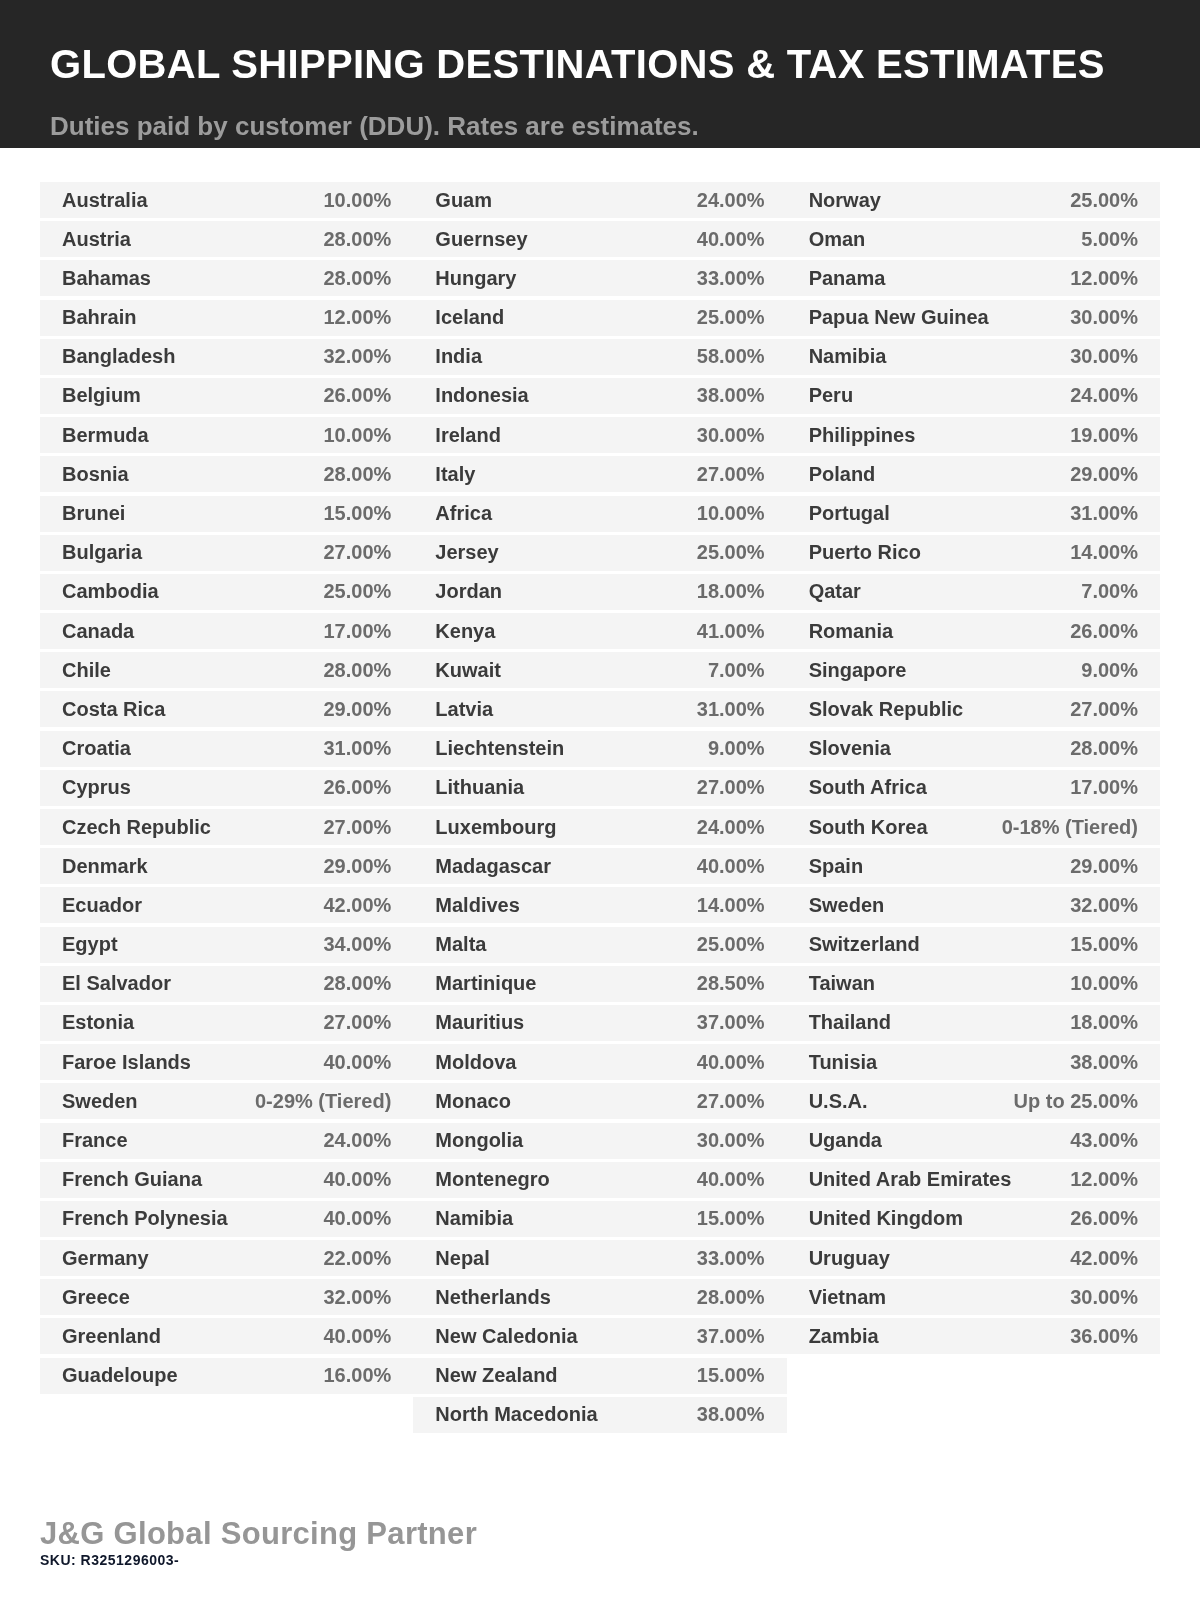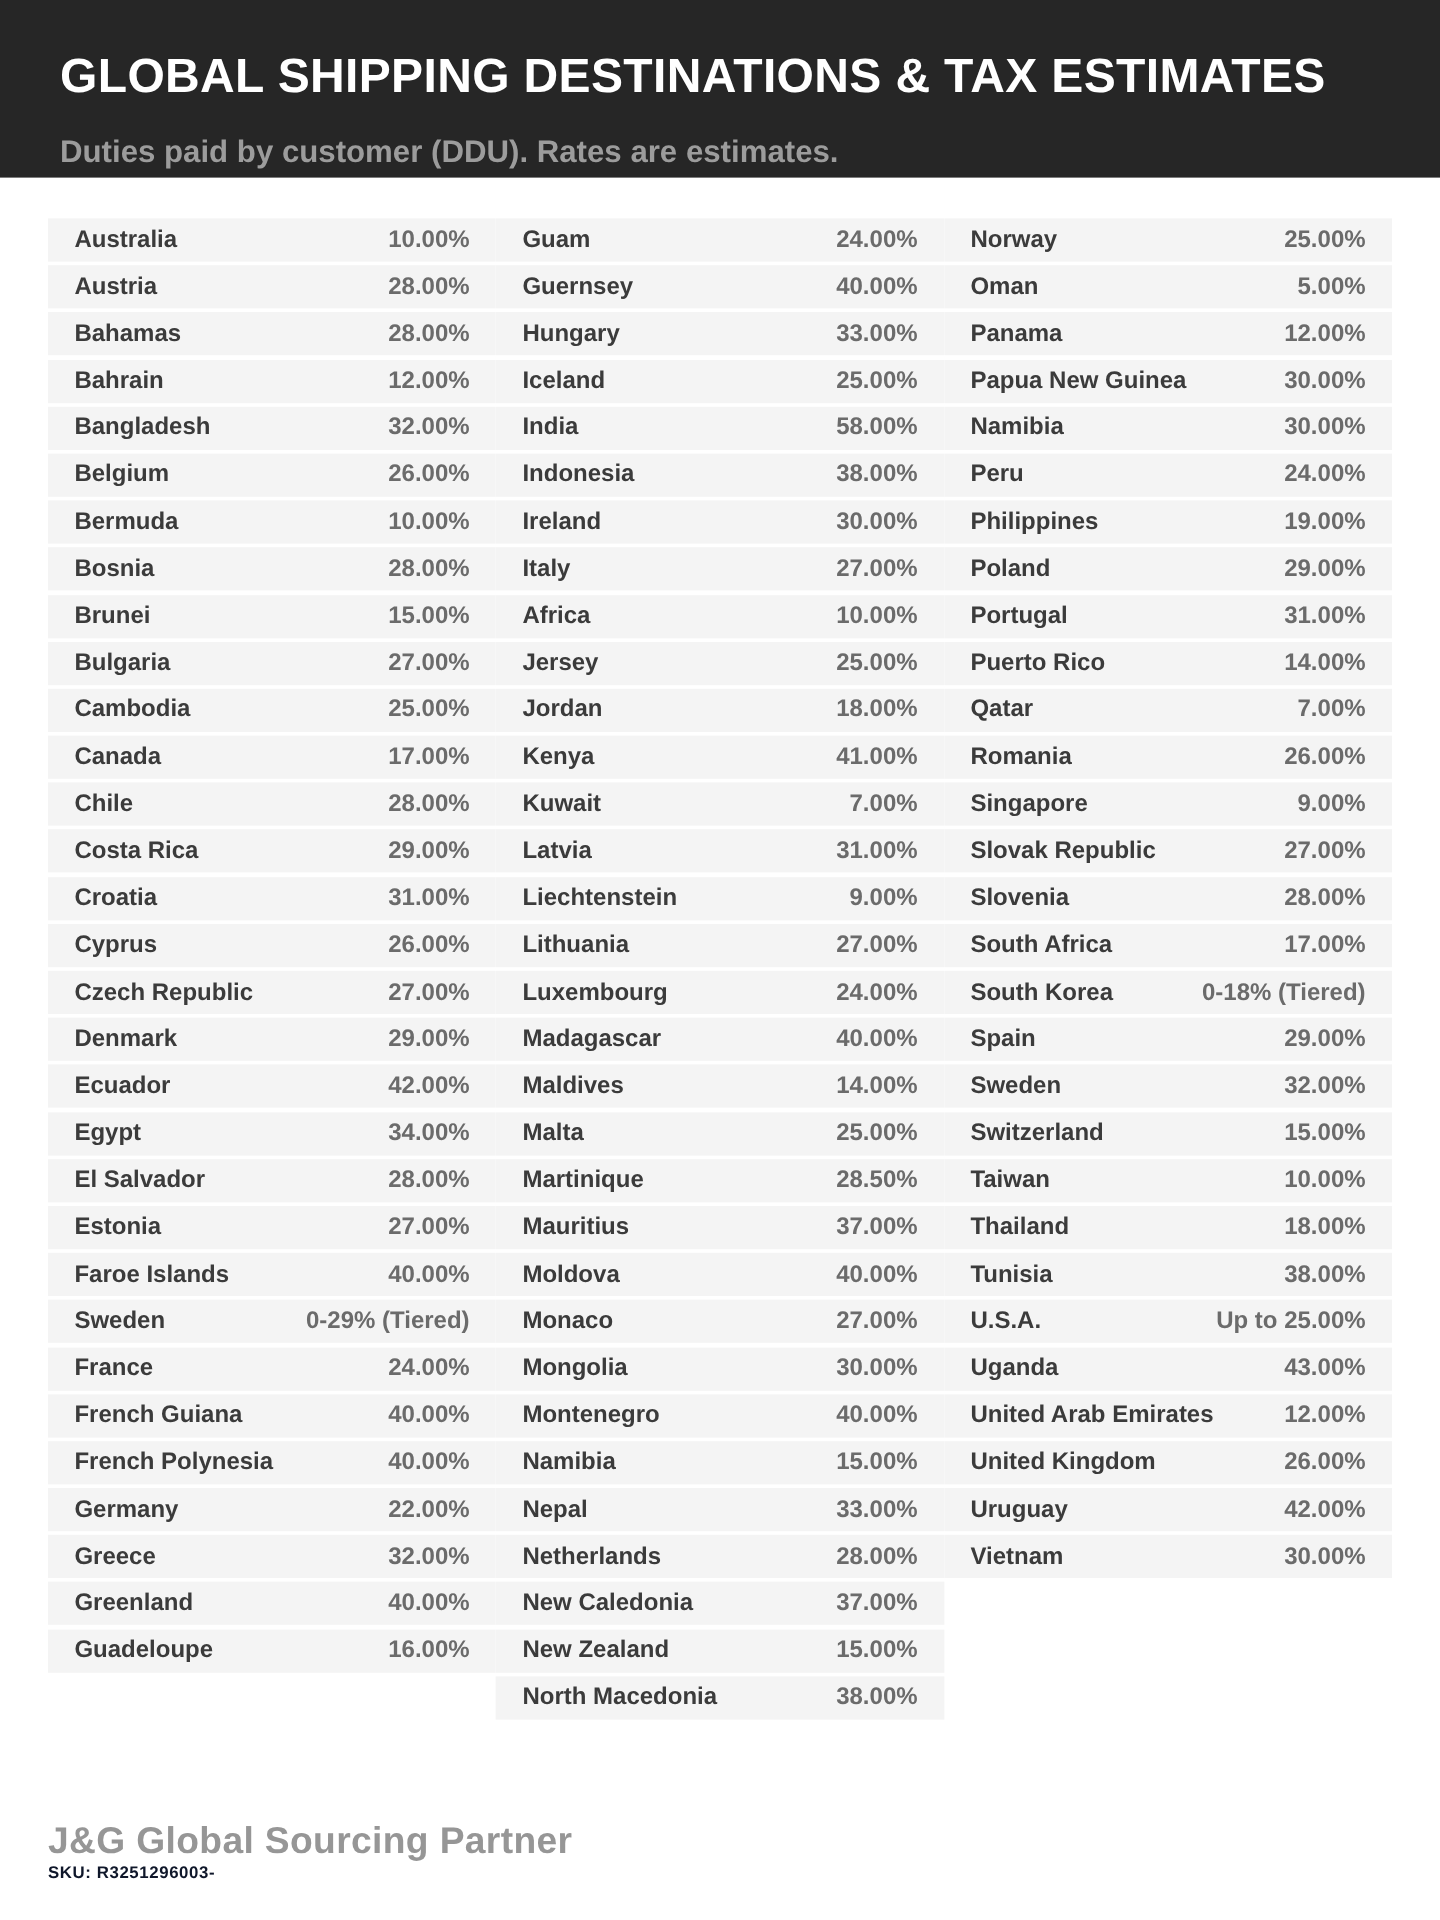--- a/index.html
+++ b/index.html
@@ -474,20 +474,24 @@
           <span class="rate">26.00%</span>
         </div>
         <div class="row">
           <span class="country">Uruguay</span>
           <span class="rate">42.00%</span>
         </div>
         <div class="row">
           <span class="country">Vietnam</span>
           <span class="rate">30.00%</span>
         </div>
+        <div class="row">
+          <span class="country">Zambia</span>
+          <span class="rate">36.00%</span>
+        </div>
       </div>
   </div>
 
   <div class="footer">
     <div class="brand">J&amp;G Global Sourcing Partner</div>
     <div class="sku">SKU: R3251296003-</div>
   </div>
 
 </div>
 

